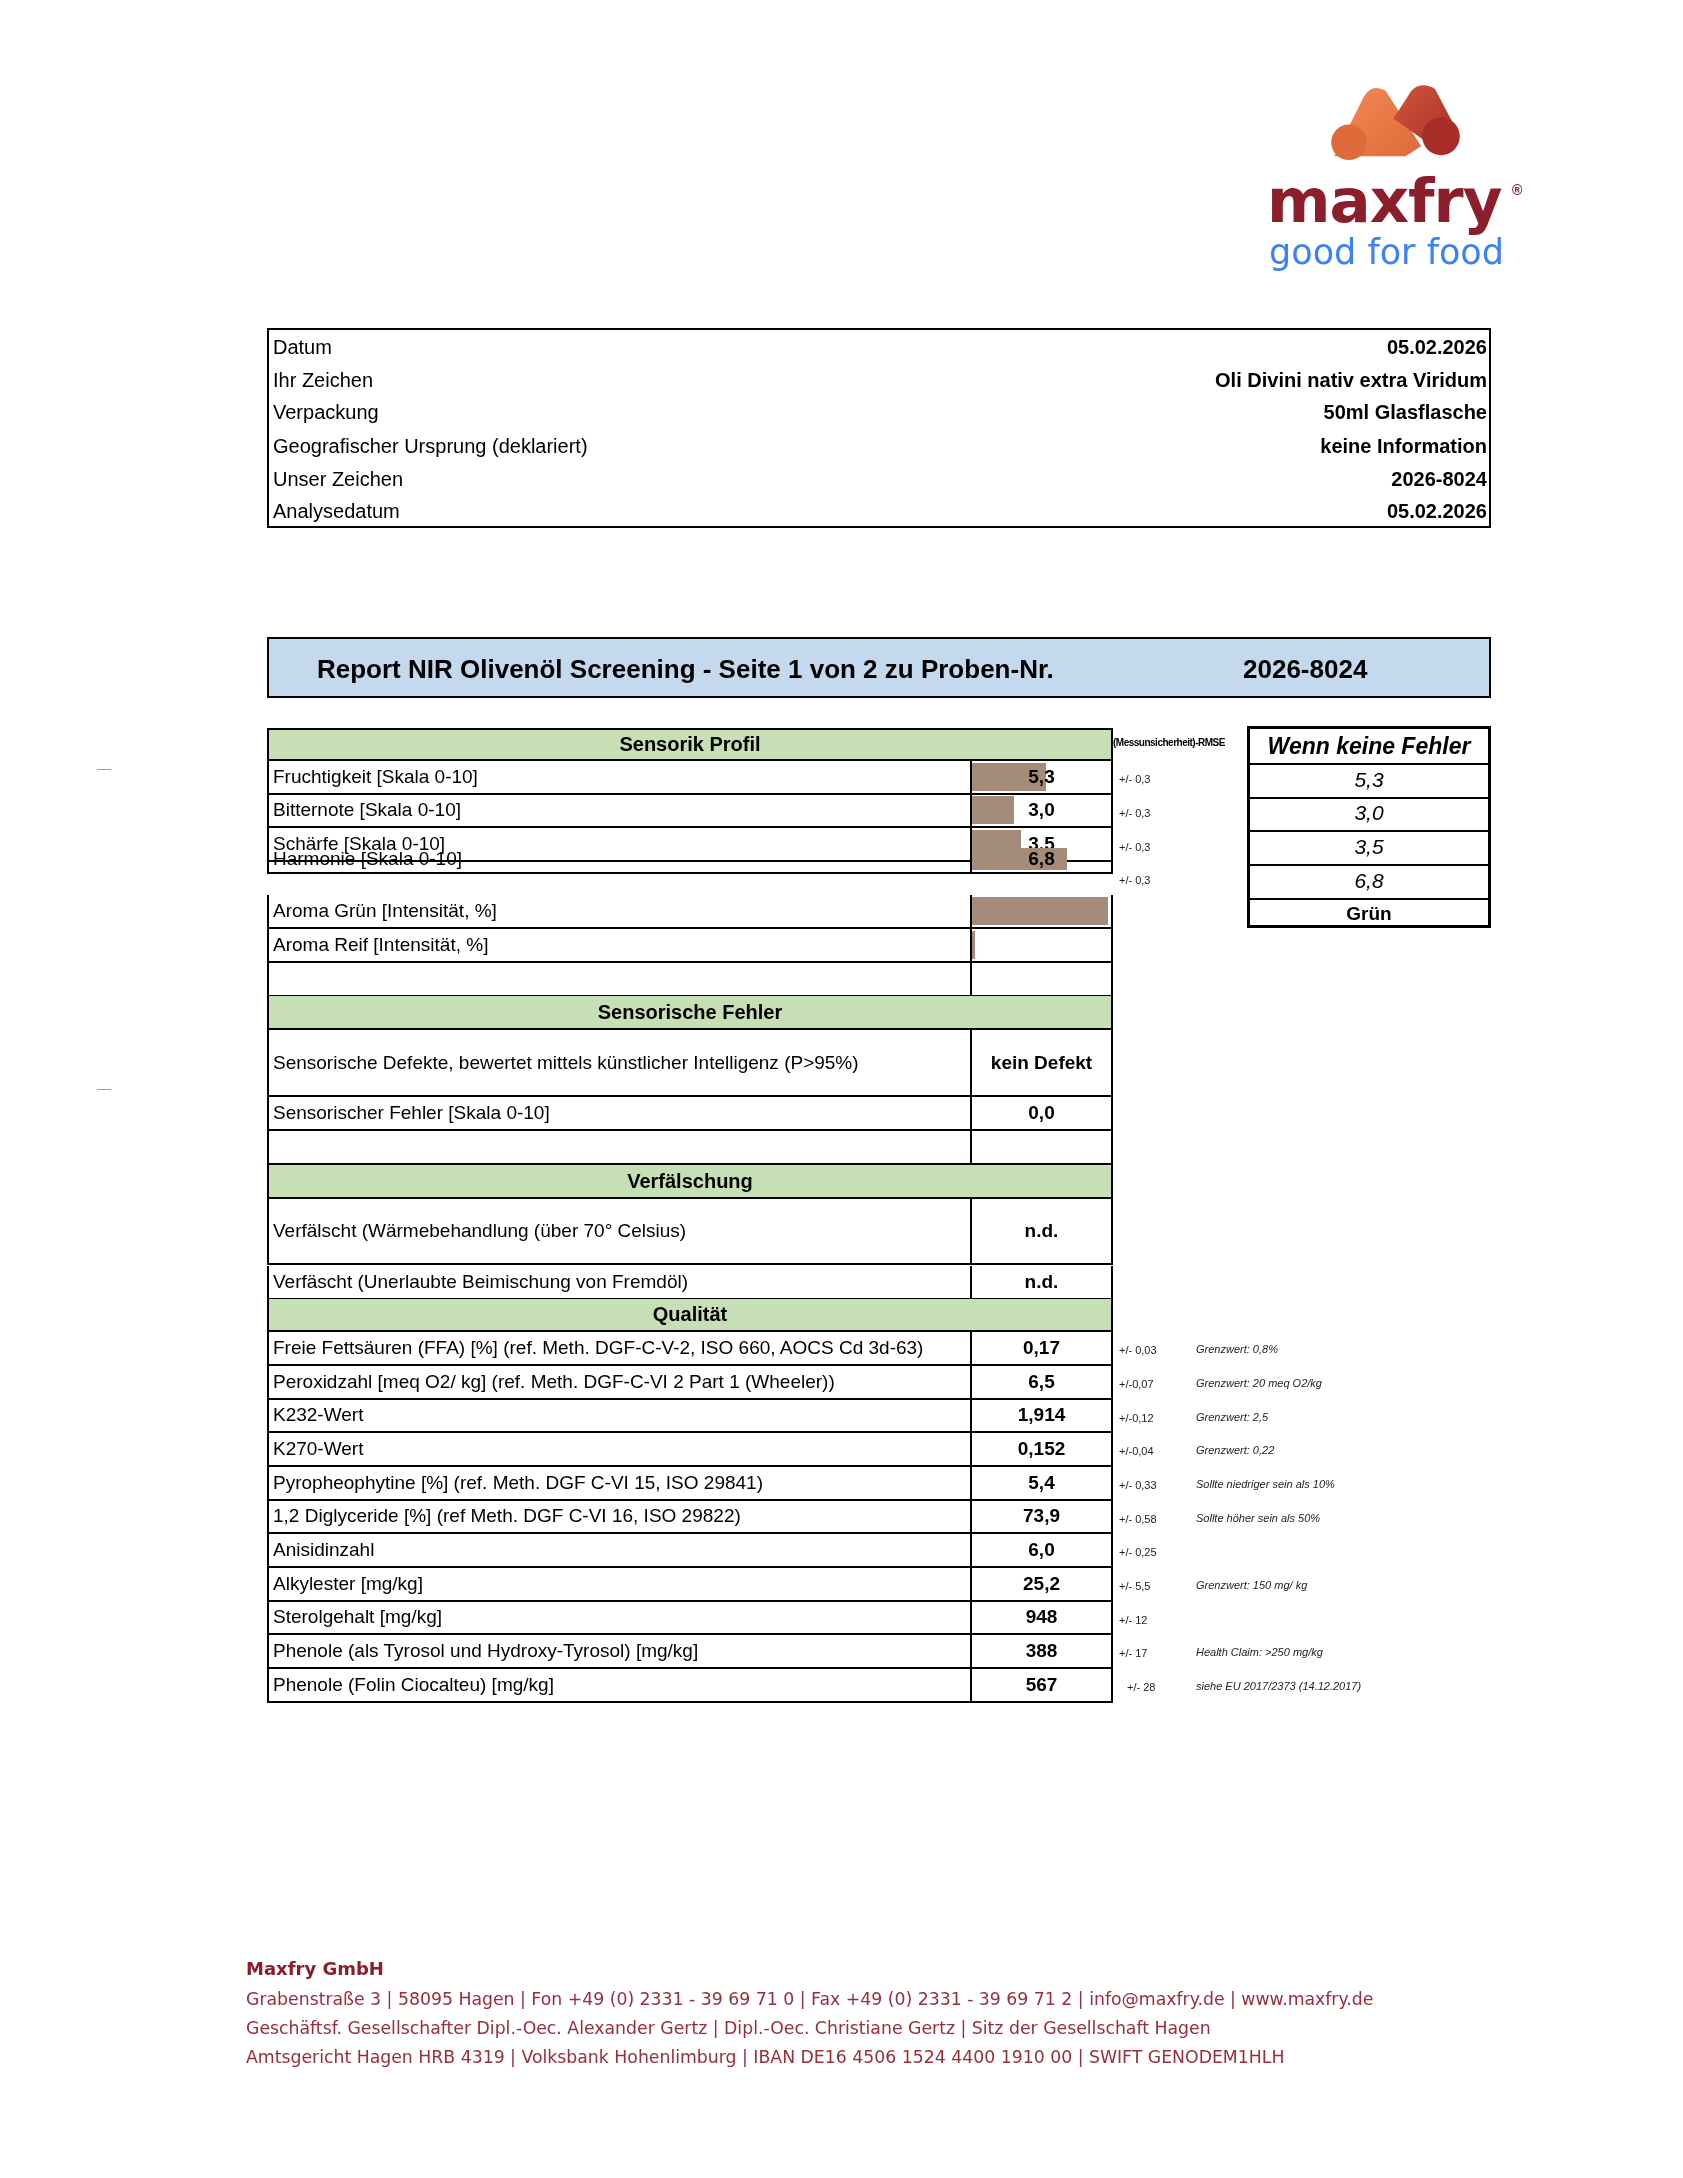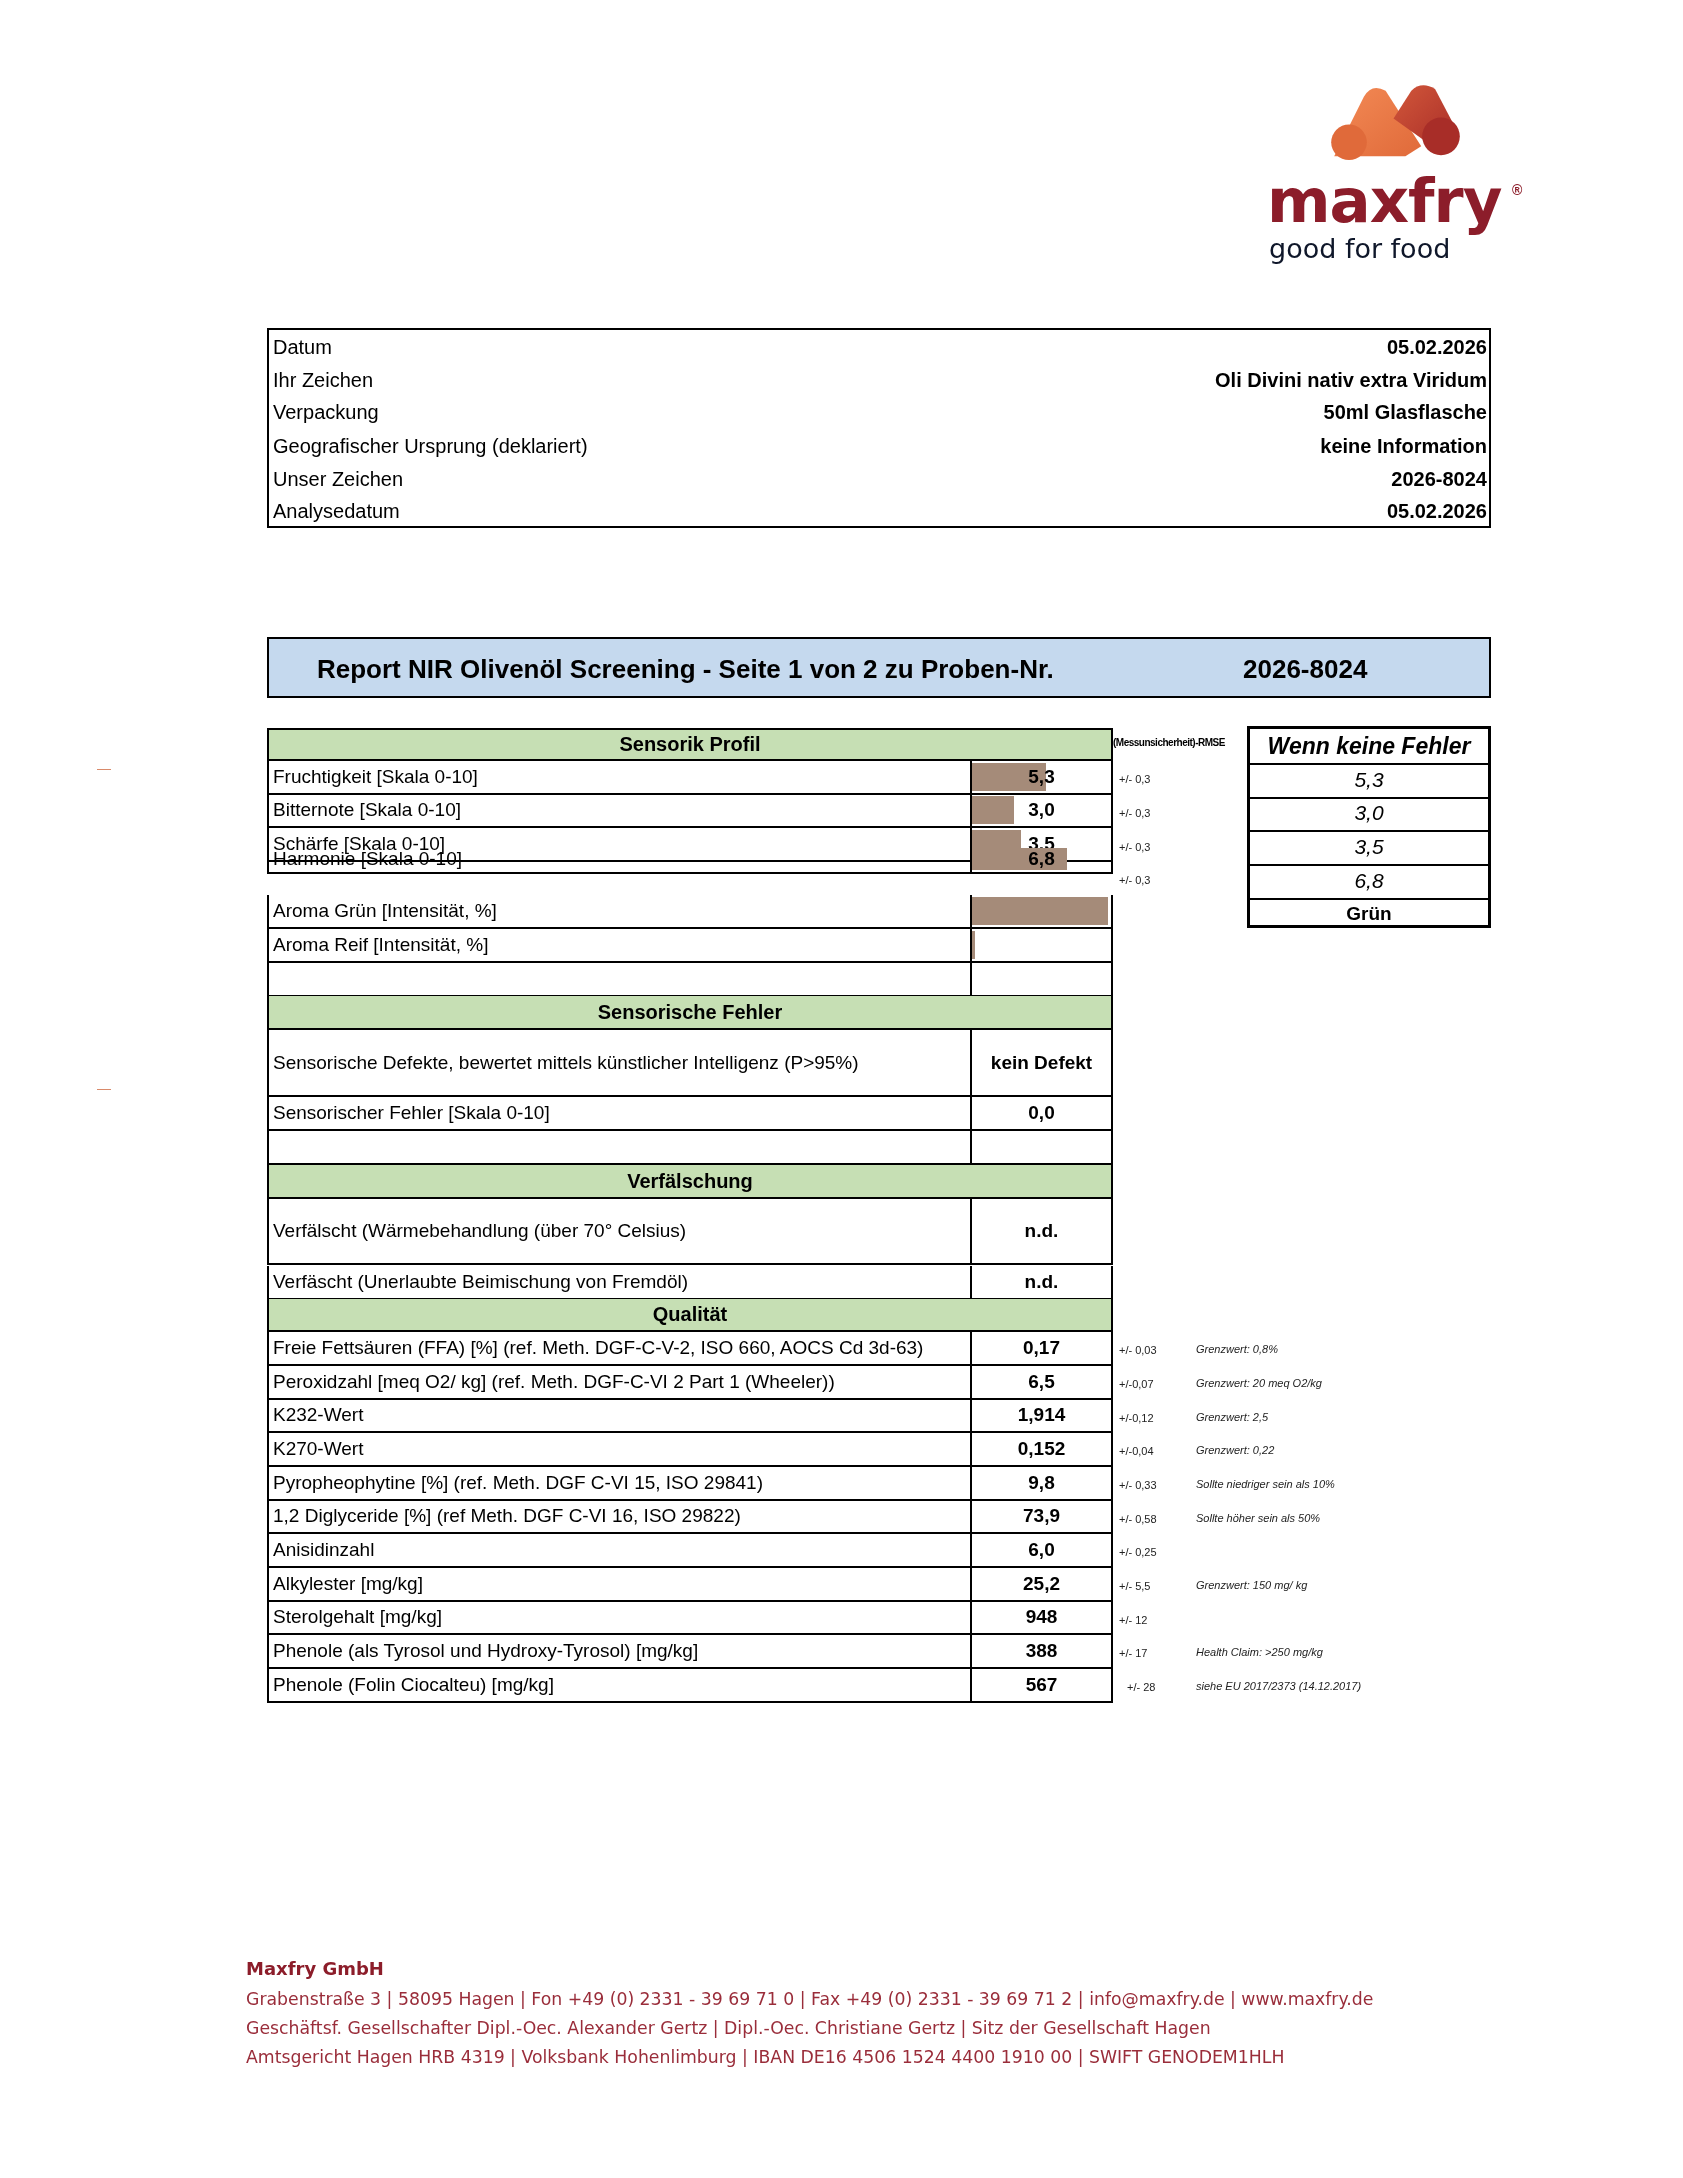--- a/index.html
+++ b/index.html
@@ -3,21 +3,21 @@
 <meta charset="utf-8">
 <style>
   html, body { margin:0; padding:0; background:#ffffff; }
   body { width:1683px; height:2178px; position:relative; font-family:"Liberation Sans", sans-serif; color:#000; overflow:hidden; }
   .abs { position:absolute; }
 
   
   .logo { left:1247px; top:79px; width:297px; height:198px; }
   .logo-word { position:absolute; left:20px; top:91px; font-family:"DejaVu Sans", sans-serif; font-weight:bold; font-size:61px; color:#8c1d2a; letter-spacing:-1px; line-height:1; }
   .logo-reg { position:absolute; left:265px; top:103px; font-size:14px; color:#8c1d2a; font-weight:bold; }
-  .logo-tag { position:absolute; left:22px; top:156px; font-family:"DejaVu Sans", sans-serif; font-size:27px; color:#0f172a; line-height:1; }
+  .logo-tag { position:absolute; left:22px; top:156px; font-family:"DejaVu Sans", sans-serif; font-size:35px; color:#3b82f6; line-height:1; }
 
   
   .info { left:267px; top:328px; width:1224px; height:200px; border:2px solid #000; box-sizing:border-box; }
   .info-row { position:absolute; left:0; right:0; height:34px; font-size:20px; line-height:34px; }
   .info-row .lbl { position:absolute; left:4px; }
   .info-row .val { position:absolute; right:2px; font-weight:bold; }
 
   
   .report { left:267px; top:637px; width:1224px; height:61px; border:2px solid #000; box-sizing:border-box; background:#c5d9ee; }
   .report .title { position:absolute; left:48px; top:15px; font-size:26px; font-weight:bold; }
@@ -215,21 +215,21 @@
   </div>
   <div class="row" style="top:705px;height:34px;">
     <span class="lbl">K270-Wert</span>
     <div class="valcell">
         <span class="val">0,152</span>
       </div>
   </div>
   <div class="row" style="top:739px;height:34px;">
     <span class="lbl">Pyropheophytine [%] (ref. Meth. DGF C-VI 15, ISO 29841)</span>
     <div class="valcell">
-        <span class="val">9,8</span>
+        <span class="val">5,4</span>
       </div>
   </div>
   <div class="row" style="top:772px;height:34px;">
     <span class="lbl">1,2 Diglyceride [%] (ref Meth. DGF C-VI 16, ISO 29822)</span>
     <div class="valcell">
         <span class="val">73,9</span>
       </div>
   </div>
   <div class="row" style="top:806px;height:34px;">
     <span class="lbl">Anisidinzahl</span>

